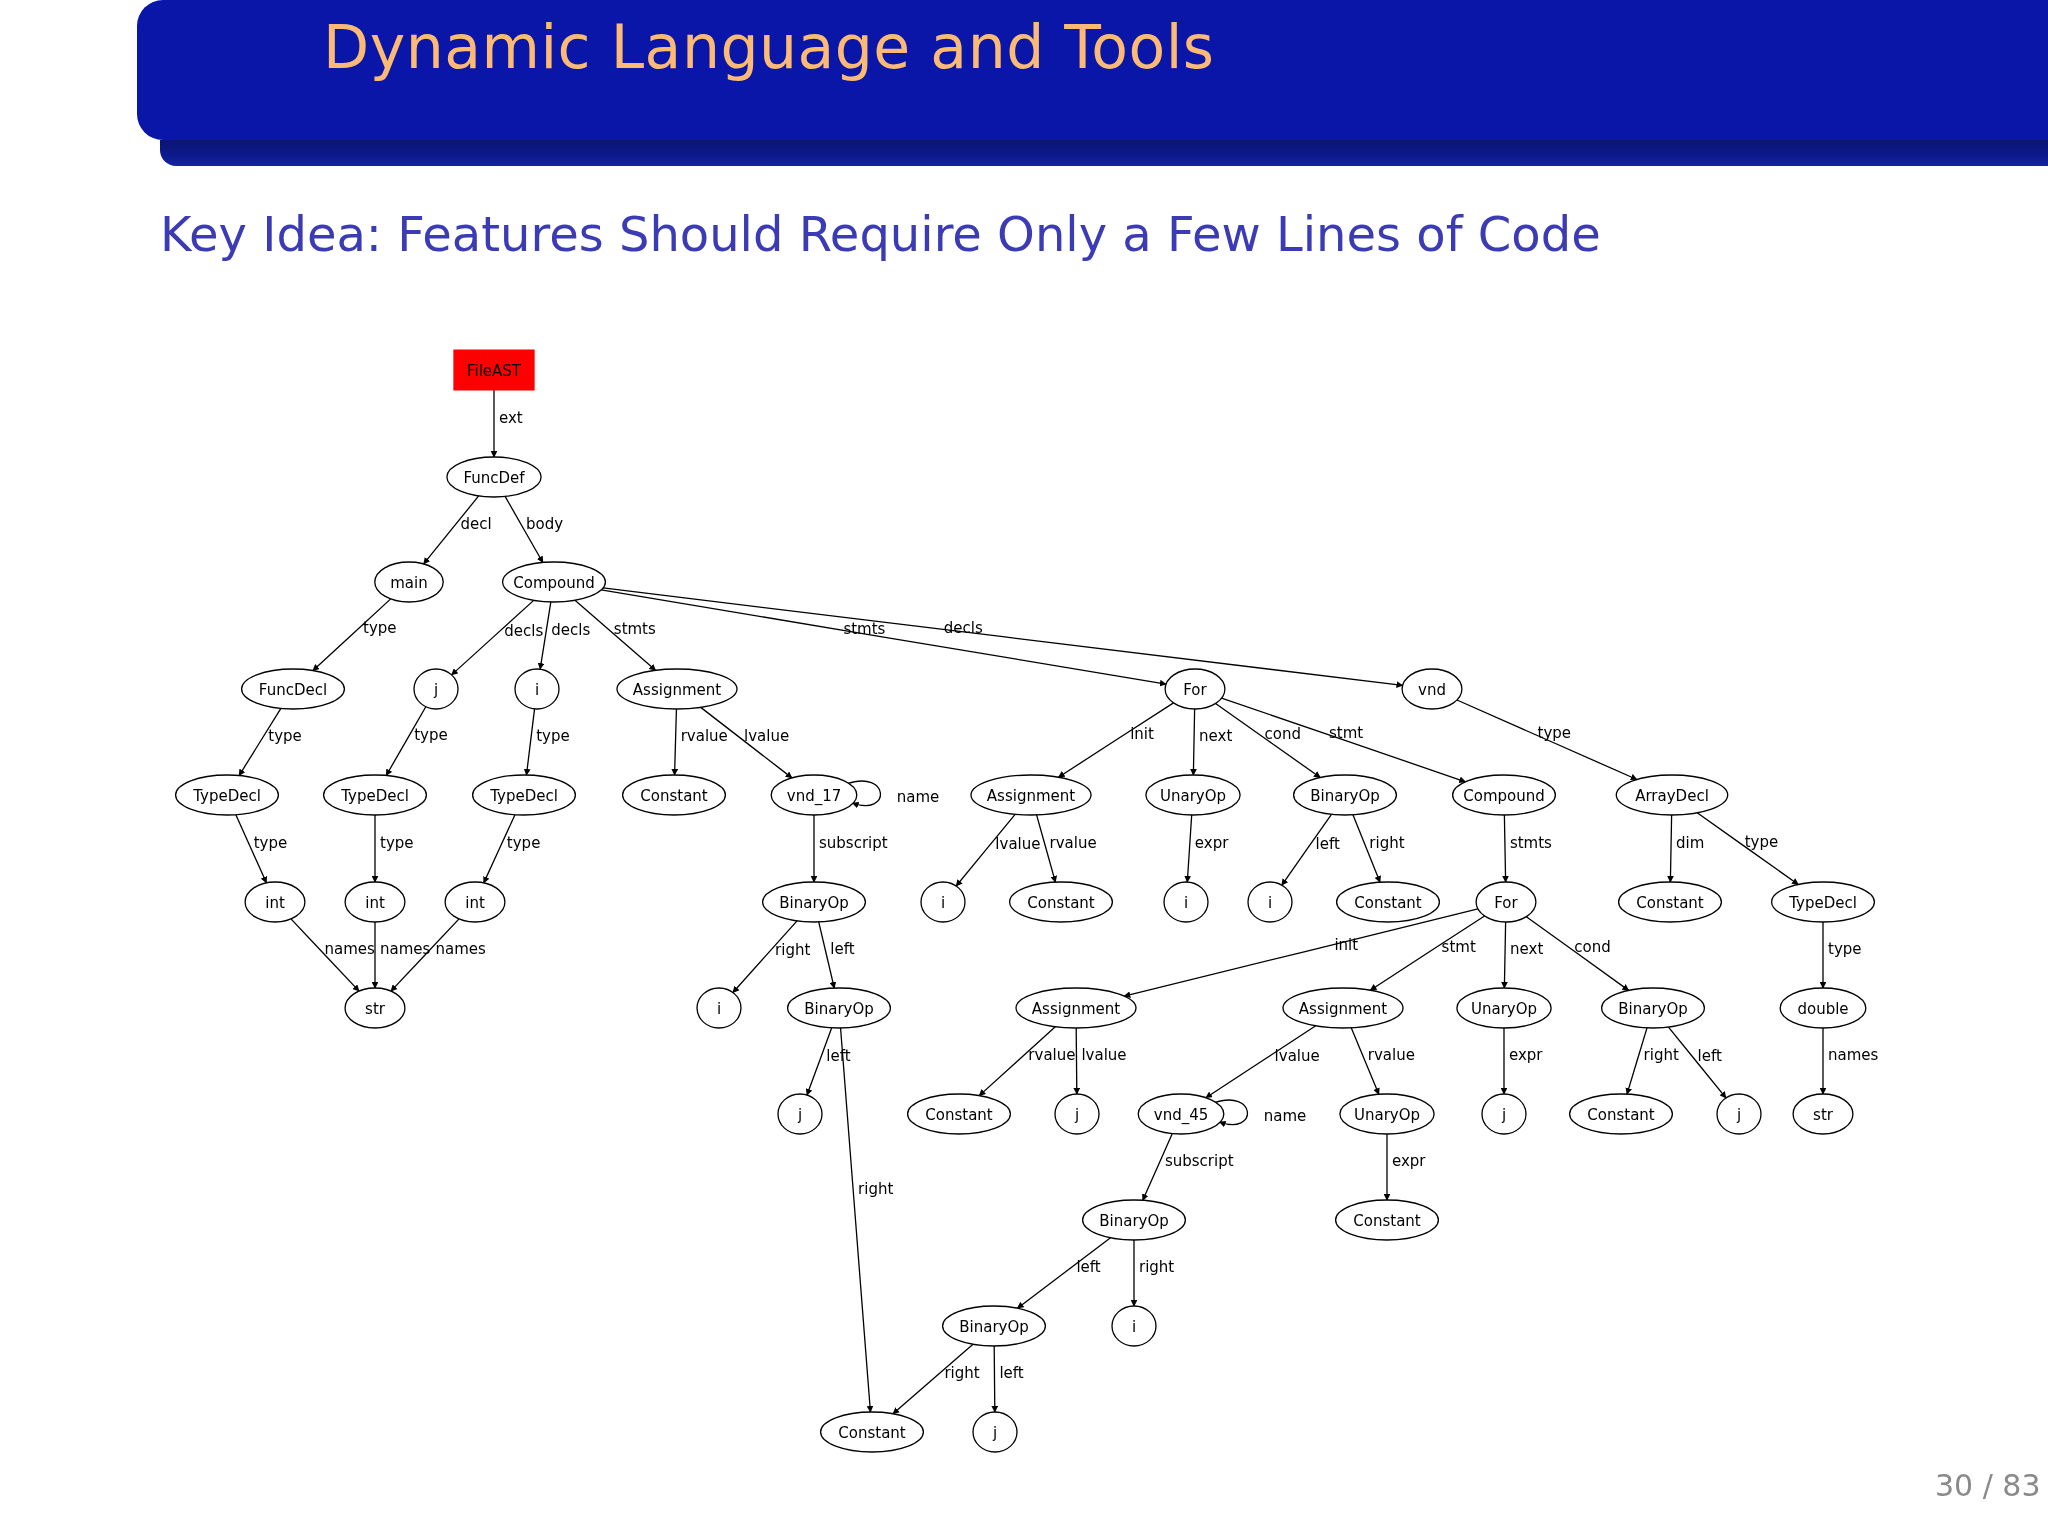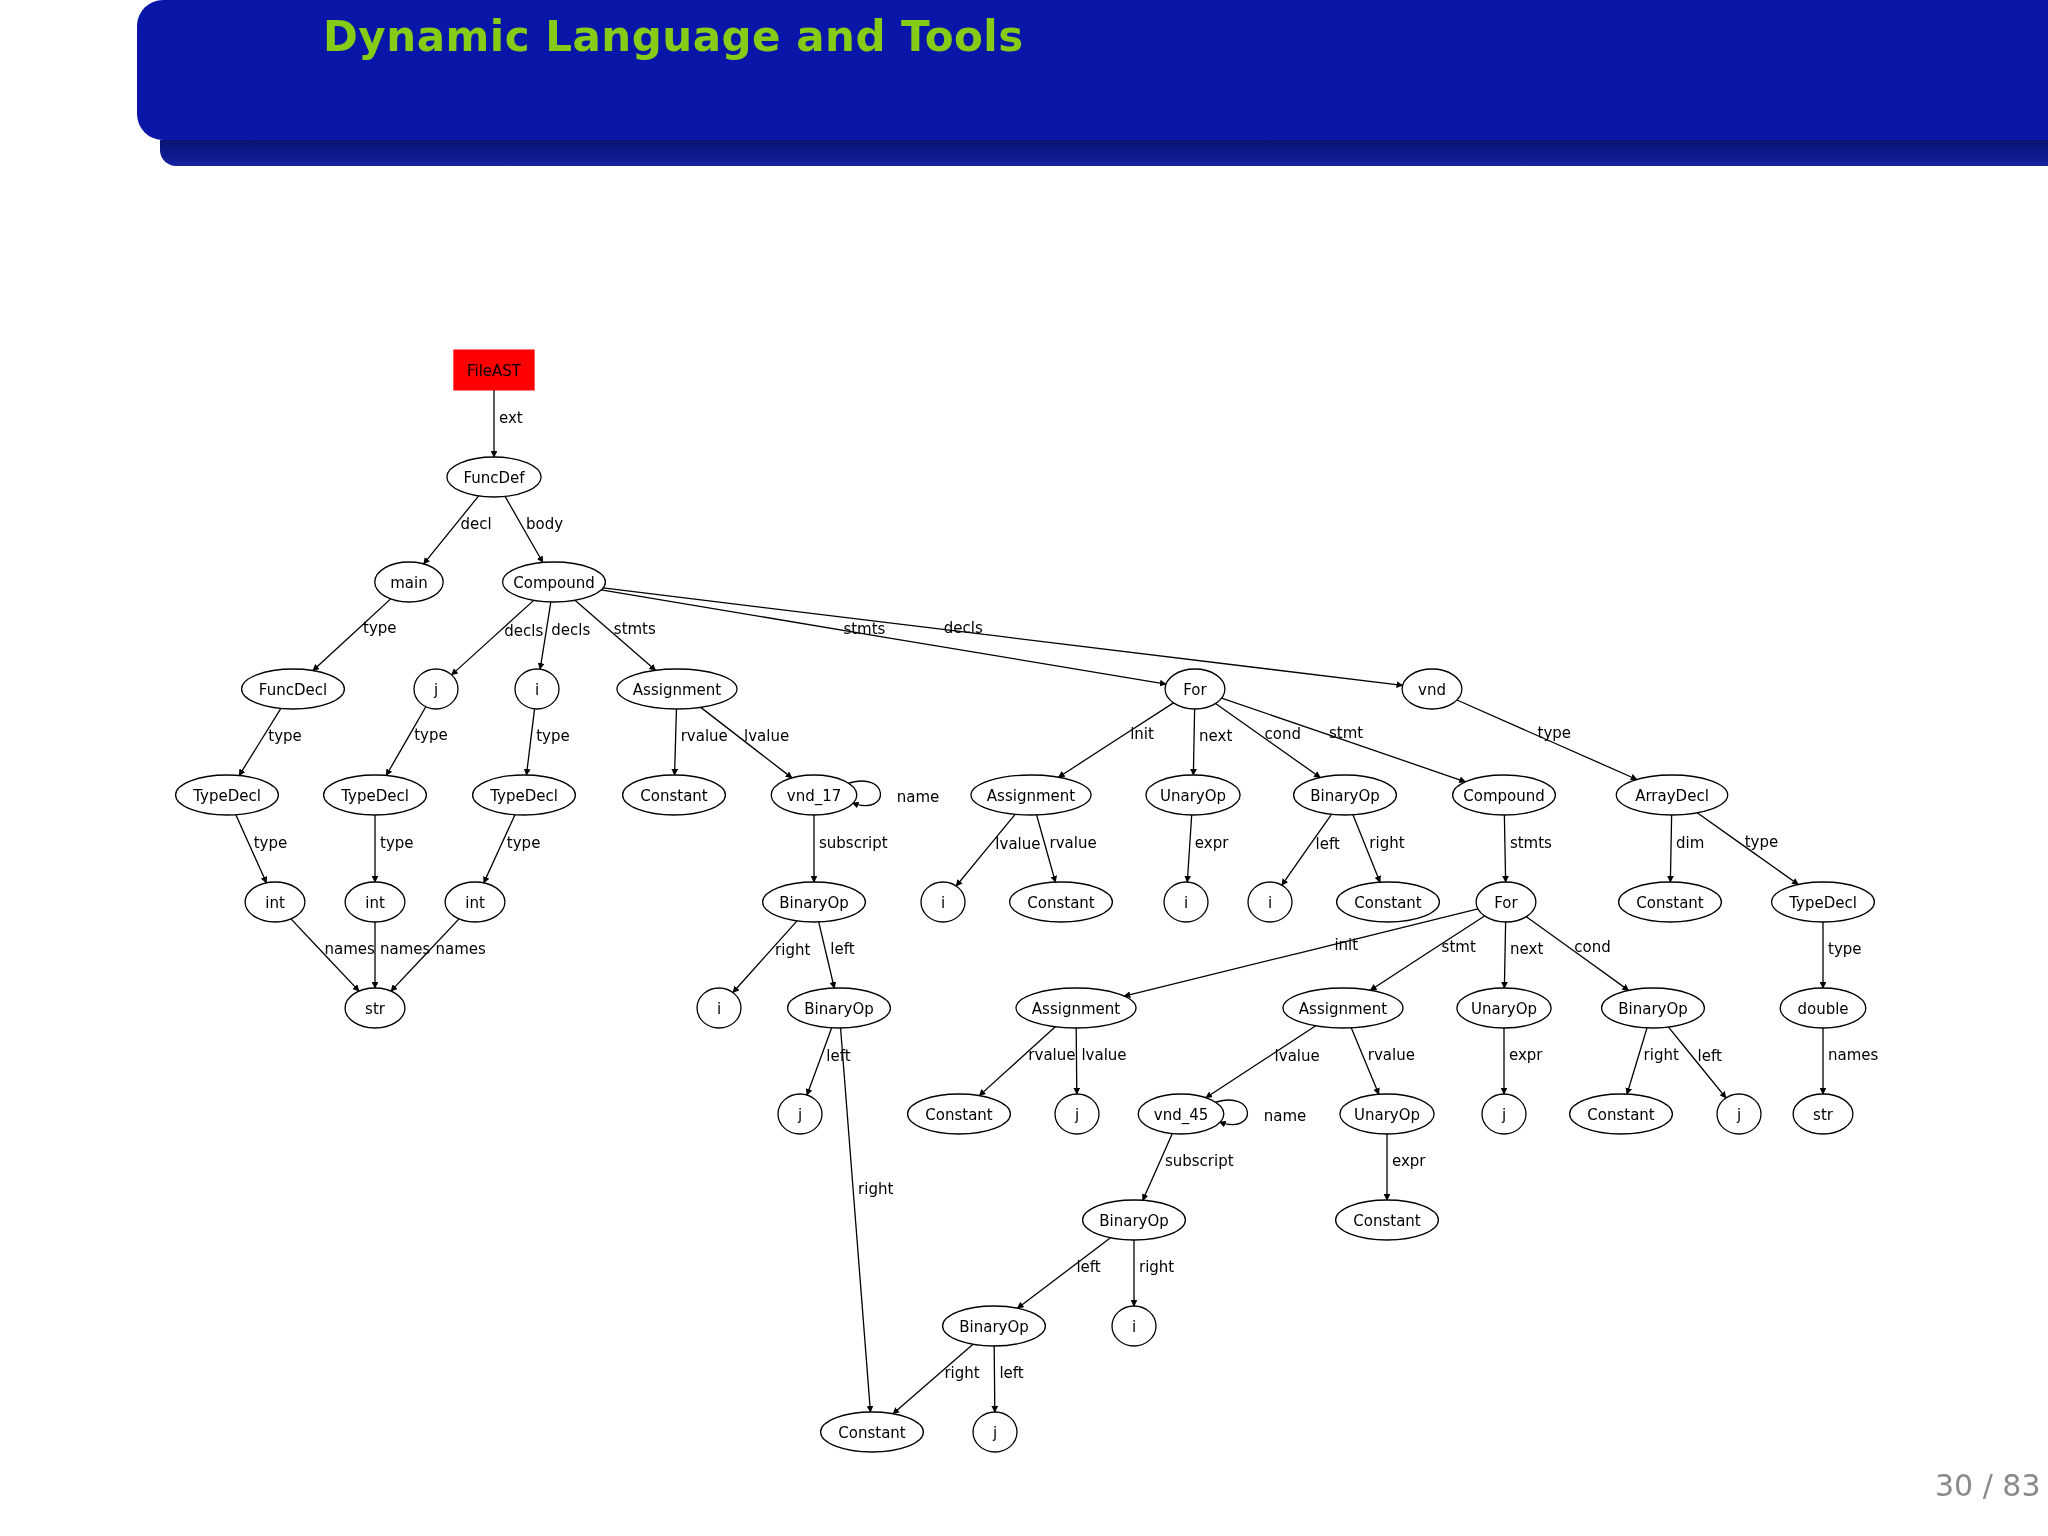--- a/index.html
+++ b/index.html
@@ -22,23 +22,23 @@
     width: 1911px; height: 140px;
     background: #0a16a8;
     border-radius: 0 0 0 0;
     border-top-left-radius: 26px;
     border-bottom-left-radius: 26px;
   }
   #title-bar-text {
     position: absolute;
     left: 186px; top: 12px;
     font-family: "DejaVu Sans", sans-serif;
-    font-size: 42px;
-    font-weight: 700;
-    color: #84cc16;
+    font-size: 60px;
+    font-weight: 400;
+    color: #fdba74;
     letter-spacing: 0.5px;
     white-space: nowrap;
   }
   #title-shadow {
     position: absolute;
     left: 160px; top: 140px;
     width: 1888px; height: 26px;
     background: linear-gradient(to bottom, #0b1470 0%, #0d1a8e 60%, #1424a0 100%);
     border-bottom-left-radius: 16px;
   }
@@ -105,20 +105,21 @@
 </head>
 <body>
 
 <div id="slide">
 
   <div id="title-bar">
     <div id="title-bar-text">Dynamic Language and Tools</div>
   </div>
   <div id="title-shadow"></div>
 
+  <div id="frame-title">Key Idea: Features Should Require Only a Few Lines of Code</div>
 
   <div id="graph-wrap">
     <svg id="graph-svg" width="2048" height="1180" viewBox="0 0 2048 1180">
       <defs>
         <marker id="arrow" viewBox="0 0 10 10" refX="9" refY="5" markerWidth="5.2" markerHeight="5.2" orient="auto-start-reverse">
           <path d="M 0 0 L 10 5 L 0 10 z" fill="#000000"></path>
         </marker>
       </defs>
       <g id="edges-layer">
           <path d="M 494 68 C 494 101.5, 494 101.5, 494 135" class="edge" marker-end="url(#arrow)"></path>

